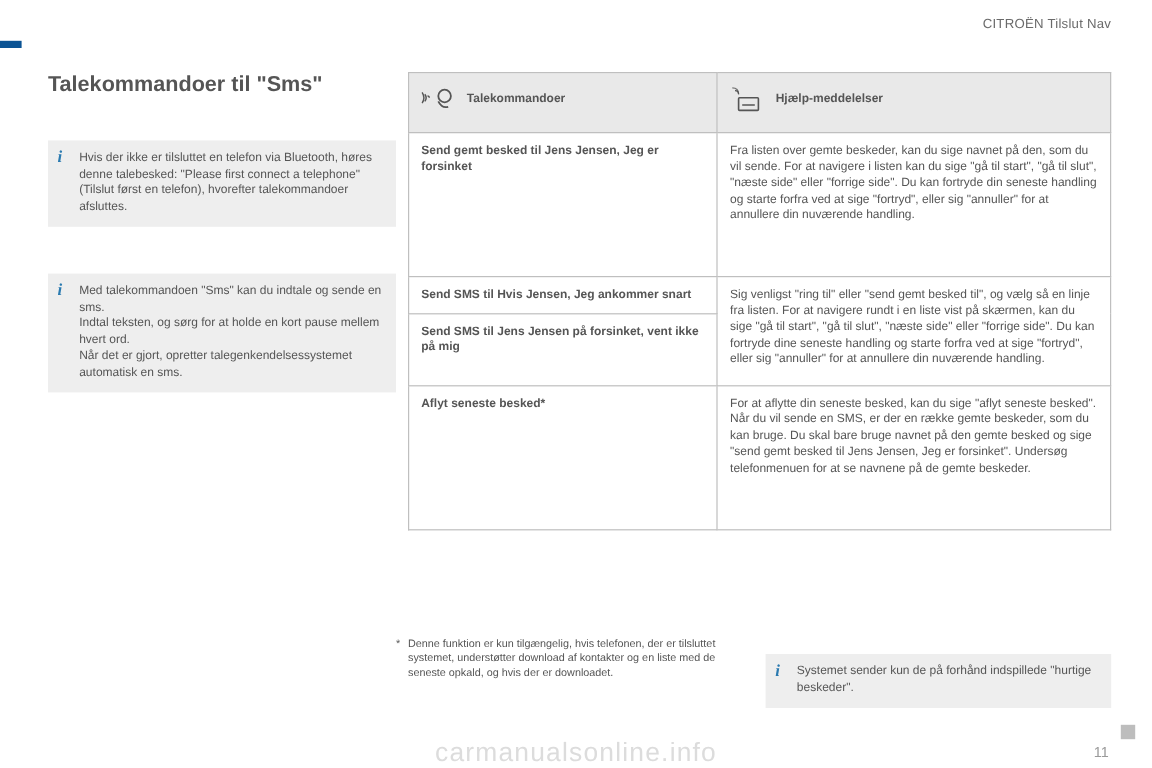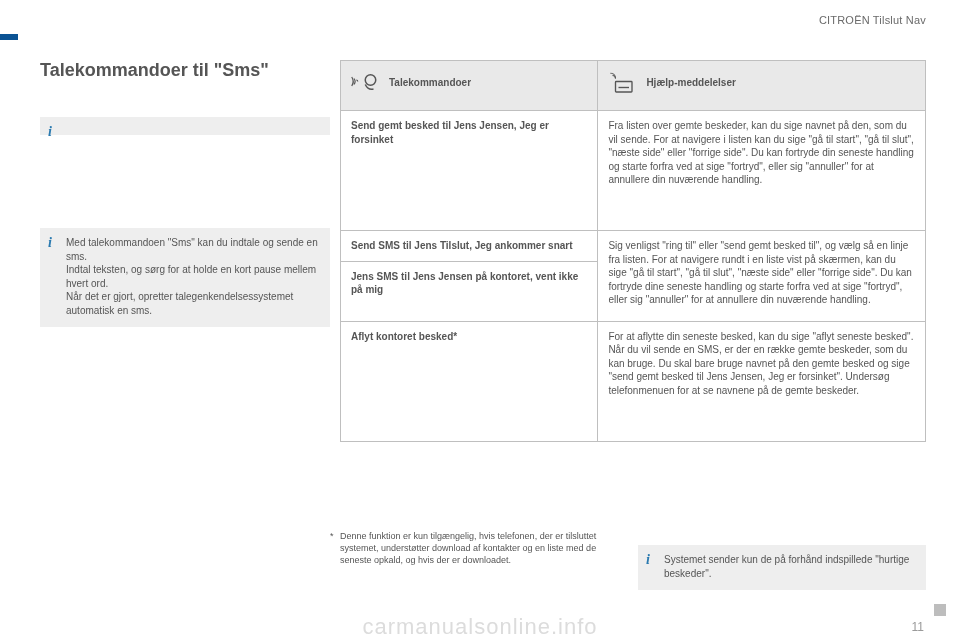--- a/index.html
+++ b/index.html
@@ -33,20 +33,21 @@
 <body>
 
 <div class="page">
   <div class="header-bar"></div>
   <div class="brand">CITROËN Tilslut Nav</div>
 
   <h1 class="title">Talekommandoer til "Sms"</h1>
 
   <div class="info-box info1">
     <span class="info-icon">i</span>
+    <span>Hvis der ikke er tilsluttet en telefon via Bluetooth, høres denne talebesked: "Please first connect a telephone" (Tilslut først en telefon), hvorefter talekommandoer afsluttes.</span>
   </div>
 
   <div class="info-box info2">
     <span class="info-icon">i</span>
     <span style="white-space: pre-line;">Med talekommandoen "Sms" kan du indtale og sende en sms.
 Indtal teksten, og sørg for at holde en kort pause mellem hvert ord.
 Når det er gjort, opretter talegenkendelsessystemet automatisk en sms.</span>
   </div>
 
   <table class="commands">
@@ -88,28 +89,28 @@
           </div>
         </th>
       </tr>
     </thead>
     <tbody>
       <tr class="row-tall">
         <td class="cmd-cell">Send gemt besked til Jens Jensen, Jeg er forsinket</td>
         <td>Fra listen over gemte beskeder, kan du sige navnet på den, som du vil sende. For at navigere i listen kan du sige "gå til start", "gå til slut", "næste side" eller "forrige side". Du kan fortryde din seneste handling og starte forfra ved at sige "fortryd", eller sig "annuller" for at annullere din nuværende handling.</td>
       </tr>
       <tr>
-        <td class="cmd-cell">Send SMS til Jens Tilslut, Jeg ankommer snart</td>
+        <td class="cmd-cell">Send SMS til Hvis Jensen, Jeg ankommer snart</td>
         <td rowspan="2">Sig venligst "ring til" eller "send gemt besked til", og vælg så en linje fra listen. For at navigere rundt i en liste vist på skærmen, kan du sige "gå til start", "gå til slut", "næste side" eller "forrige side". Du kan fortryde dine seneste handling og starte forfra ved at sige "fortryd", eller sig "annuller" for at annullere din nuværende handling.</td>
       </tr>
       <tr class="row-med">
-        <td class="cmd-cell">Jens SMS til Jens Jensen på kontoret, vent ikke på mig</td>
+        <td class="cmd-cell">Send SMS til Jens Jensen på forsinket, vent ikke på mig</td>
       </tr>
       <tr class="row-tall">
-        <td class="cmd-cell">Aflyt kontoret besked*</td>
+        <td class="cmd-cell">Aflyt seneste besked*</td>
         <td>For at aflytte din seneste besked, kan du sige "aflyt seneste besked". Når du vil sende en SMS, er der en række gemte beskeder, som du kan bruge. Du skal bare bruge navnet på den gemte besked og sige "send gemt besked til Jens Jensen, Jeg er forsinket". Undersøg telefonmenuen for at se navnene på de gemte beskeder.</td>
       </tr>
     </tbody>
   </table>
 
   <div class="footnote">
     <span class="star">*</span>
     <span>Denne funktion er kun tilgængelig, hvis telefonen, der er tilsluttet systemet, understøtter download af kontakter og en liste med de seneste opkald, og hvis der er downloadet.</span>
   </div>
 

